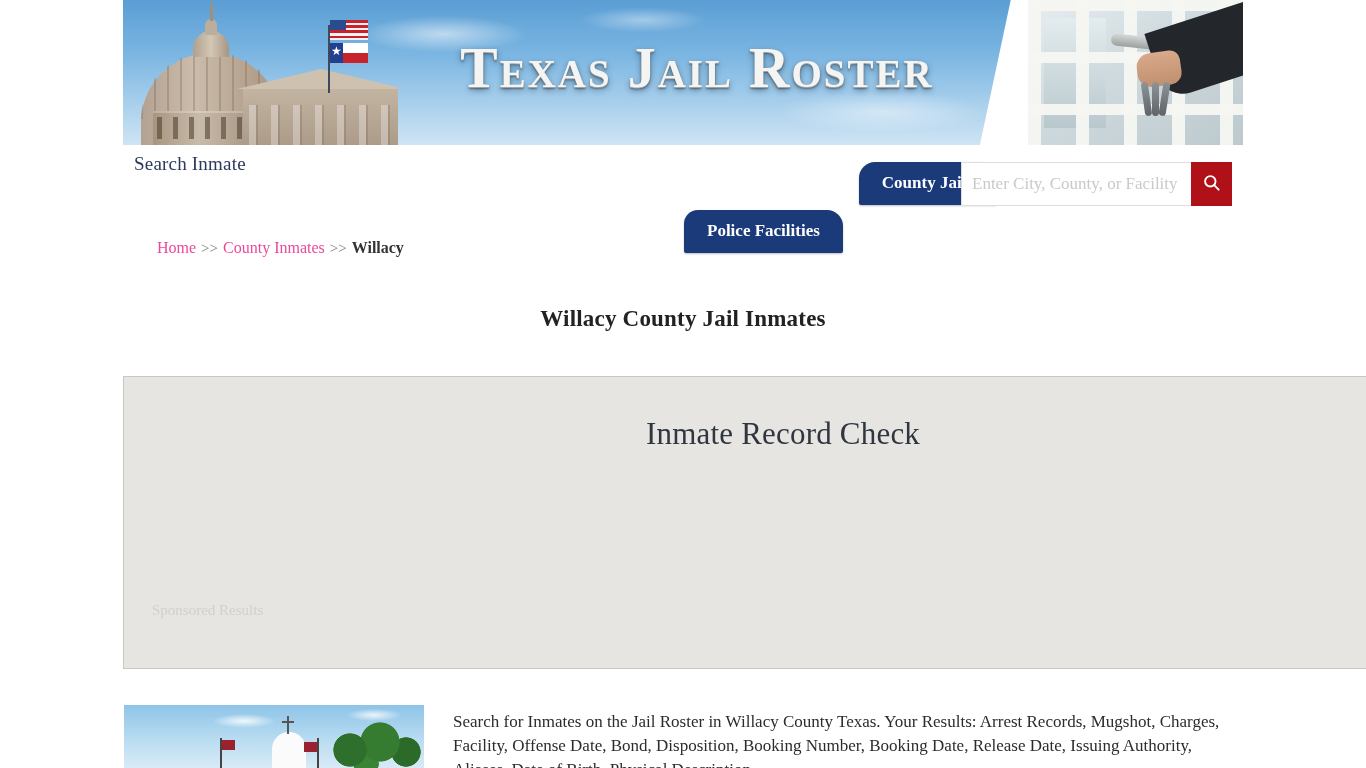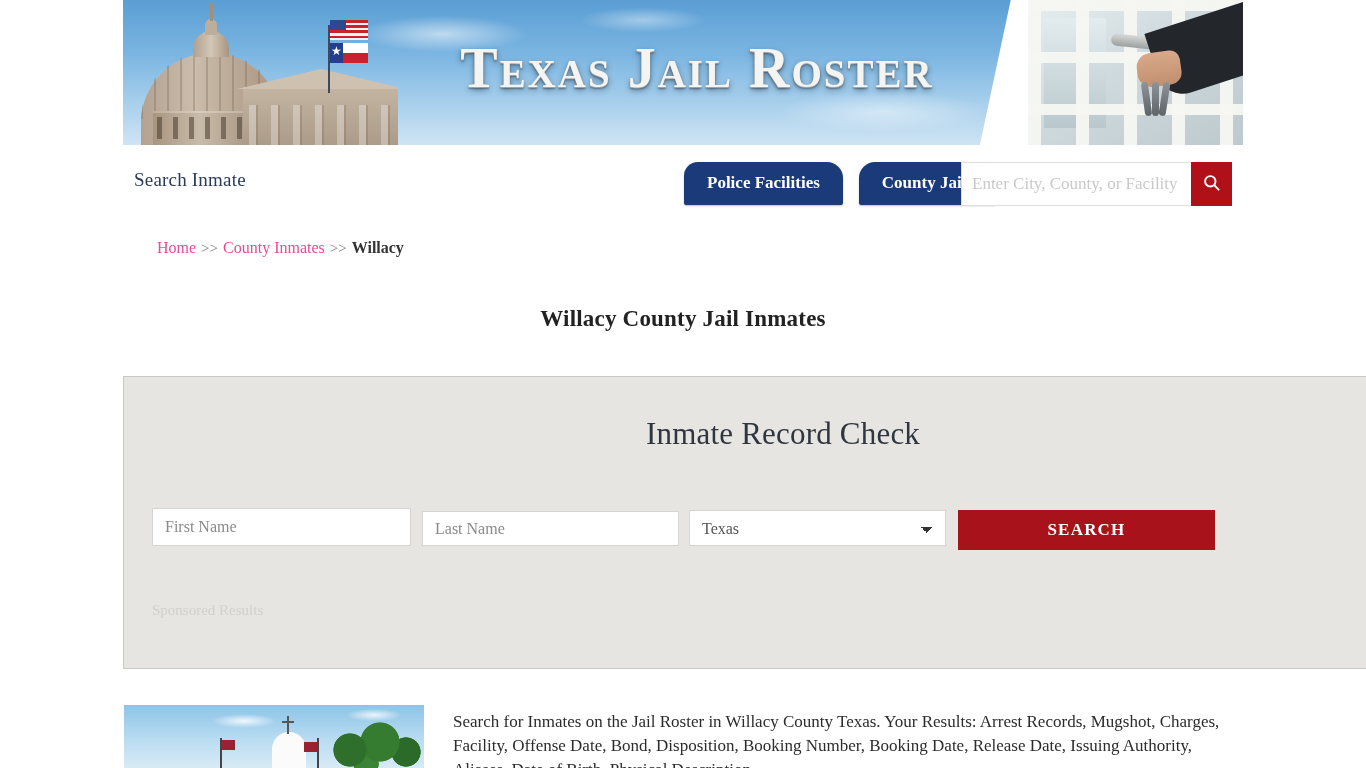--- a/index.html
+++ b/index.html
@@ -137,34 +137,34 @@
     background:#ffffff; transform: skewX(-12deg);
   }
   .banner-wedge2 {
     position:absolute; right:198px; top:-14px; width:18px; height:176px;
     background:#ffffff; transform: skewX(-12deg); opacity:.9;
   }
 
   
   .navbar { position:absolute; left:123px; top:145px; width:1120px; height:75px; background:#fff; }
   .nav-brand {
-    position:absolute; left:11px; top:24px;
+    position:absolute; left:11px; top:8px;
     font-size:19px; color:#2b3a5c; letter-spacing:.2px;
   }
   .tabs { position:absolute; left:561px; top:17px; height:42px; }
   .tab {
     display:inline-block; vertical-align:top;
     background:#1b3a7a; color:#ffffff;
     font-size:17px; font-weight:700;
     padding:11px 23px 12px;
     border-radius: 12px 12px 3px 3px;
     box-shadow: 0 1px 2px rgba(0,0,0,.25);
     cursor:pointer;
   }
-  .tab.t1 { border-radius: 14px 16px 2px 2px; }
+  .tab.t1 { border-radius: 14px 16px 2px 2px; margin-top: 48px; }
   .tab.t2 { margin-left:16px; border-radius: 16px 14px 2px 2px; }
   .searchwrap { position:absolute; left:838px; top:17px; width:271px; height:44px; }
   .search-input {
     position:absolute; left:0; top:0; width:230px; height:44px;
     border:1px solid #dedede; border-right:none; background:#fff;
     padding:0 10px; font-size:17px; color:#444;
     font-family:"Liberation Serif","DejaVu Serif",serif; outline:none;
   }
   .search-input::placeholder { color:#c9c9c9; }
   .search-btn {
@@ -330,28 +330,20 @@
 
   <div class="breadcrumb">
     <a href="#">Home</a><span class="sep">&gt;&gt;</span><a href="#">County Inmates</a><span class="sep">&gt;&gt;</span><span class="current">Willacy</span>
   </div>
 
   <h1 class="page-title">Willacy County Jail Inmates</h1>
 
   <div class="panel">
     <div class="panel-title">Inmate Record Check</div>
 
-    <div class="form-row">
-      <input class="fld fld-first" type="text" placeholder="First Name" style="">
-      <input class="fld fld-last" type="text" placeholder="Last Name" style="">
-      <select class="fld fld-state">
-        <option>Texas</option>
-      </select>
-      <button class="btn-search">SEARCH</button>
-    </div>
 
     <div class="sponsored">Sponsored Results</div>
   </div>
 
   <div class="bottom">
     <div class="thumb">
       <div class="thumb-cloud"></div>
       <div class="thumb-tree"></div>
       <div class="thumb-steeple"></div>
       <div class="thumb-cross"></div>

